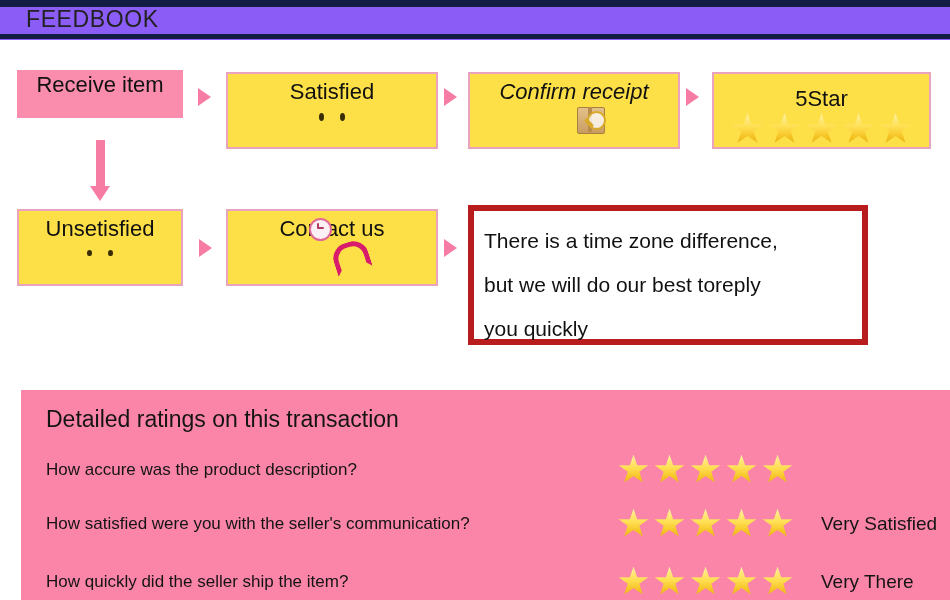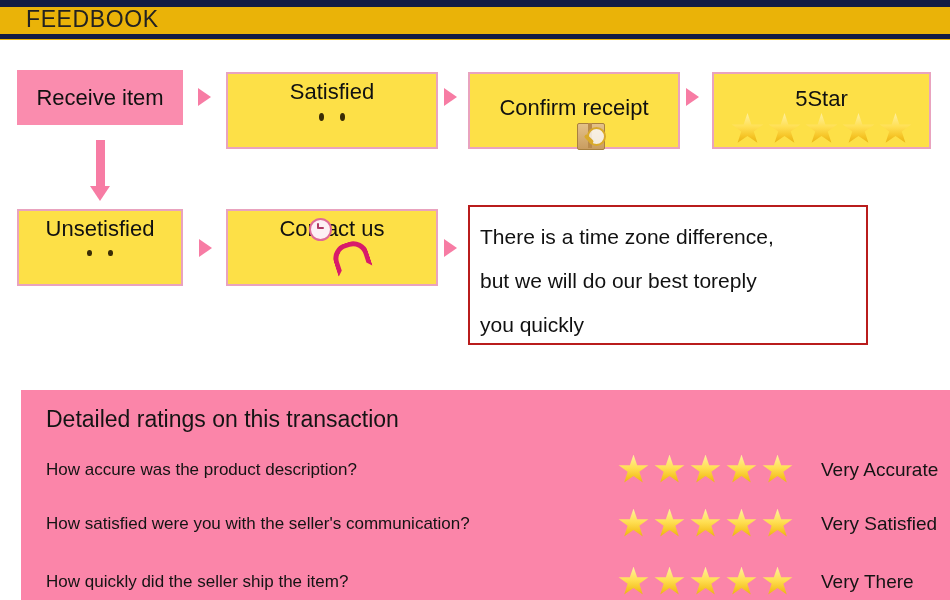--- a/index.html
+++ b/index.html
@@ -16,21 +16,21 @@
     position: relative;
   }
 
   
   .header {
     position: absolute;
     left: 0;
     top: 0;
     width: 950px;
     height: 40px;
-    background: #eab308;
+    background: #8b5cf6;
   }
   .header-topbar {
     position: absolute;
     left: 0;
     top: 0;
     width: 950px;
     height: 7px;
     background: #131c43;
   }
   .header-rule {
@@ -248,21 +248,21 @@
     border-left: 10.5px solid transparent;
     border-right: 10.5px solid transparent;
     border-top: 15px solid #f77ca4;
   }
 
   
   .msgbox {
     position: absolute;
     box-sizing: border-box;
     background: #ffffff;
-    border: 2px solid #b91c1c;
+    border: 6px solid #b91c1c;
     padding: 8px 6px 8px 10px;
   }
   .msgbox-text {
     font-size: 21px;
     line-height: 44px;
     color: #111111;
   }
 
   
   .ratings {
@@ -323,36 +323,36 @@
 <body>
 
 <div class="header">
   <div class="header-topbar"></div>
   <div class="header-title">FEEDBOOK</div>
   <div class="header-rule"></div>
 </div>
 
 <div class="flow">
 
-  <div class="node node-filled" style="left:17px; top:30px; width:166px; height:55px; justify-content:center;">
+  <div class="node node-filled" style="left:17px; top:30px; width:166px; height:48px; justify-content:flex-start;">
     <span class="node-label">Receive item</span>
   </div>
 
   <div class="arrow-right" style="left:198px; top:48px;"></div>
 
   <div class="node node-outlined" style="left:226px; top:32px; width:212px; height:77px; padding-top:4px;">
     <span class="node-label">Satisfied</span>
     <span class="node-emoji">
       <span class="face"><span class="eye left"></span><span class="eye right"></span><span class="mouth"></span></span>
     </span>
   </div>
 
   <div class="arrow-right" style="left:444px; top:48px;"></div>
 
-  <div class="node node-outlined" style="left:468px; top:32px; width:212px; height:77px; padding-top:20px;">
+  <div class="node node-outlined" style="left:468px; top:32px; width:212px; height:77px; padding-top:4px;font-style:italic;">
     <span class="node-label">Confirm receipt</span>
     <span class="node-emoji">
       <span class="pkg"><span class="box"></span><span class="tape"></span><span class="lens"></span><span class="handle"></span></span>
     </span>
   </div>
 
   <div class="arrow-right" style="left:686px; top:48px;"></div>
 
   <div class="node node-outlined" style="left:712px; top:32px; width:219px; height:77px; padding-top:11px;">
     <span class="node-label">5Star</span>
@@ -401,21 +401,20 @@
 
   <div class="rating-row" style="top:60px;">
     <span class="rating-question">How accure was the product description?</span>
     <span class="rating-stars">
       <span class="star"></span>
       <span class="star"></span>
       <span class="star"></span>
       <span class="star"></span>
       <span class="star"></span>
     </span>
-    <span class="rating-value">Very Accurate</span>
   </div>
 
   <div class="rating-row" style="top:114px;text-decoration:underline;">
     <span class="rating-question">How satisfied were you with the seller's communication?</span>
     <span class="rating-stars">
       <span class="star"></span>
       <span class="star"></span>
       <span class="star"></span>
       <span class="star"></span>
       <span class="star"></span>

